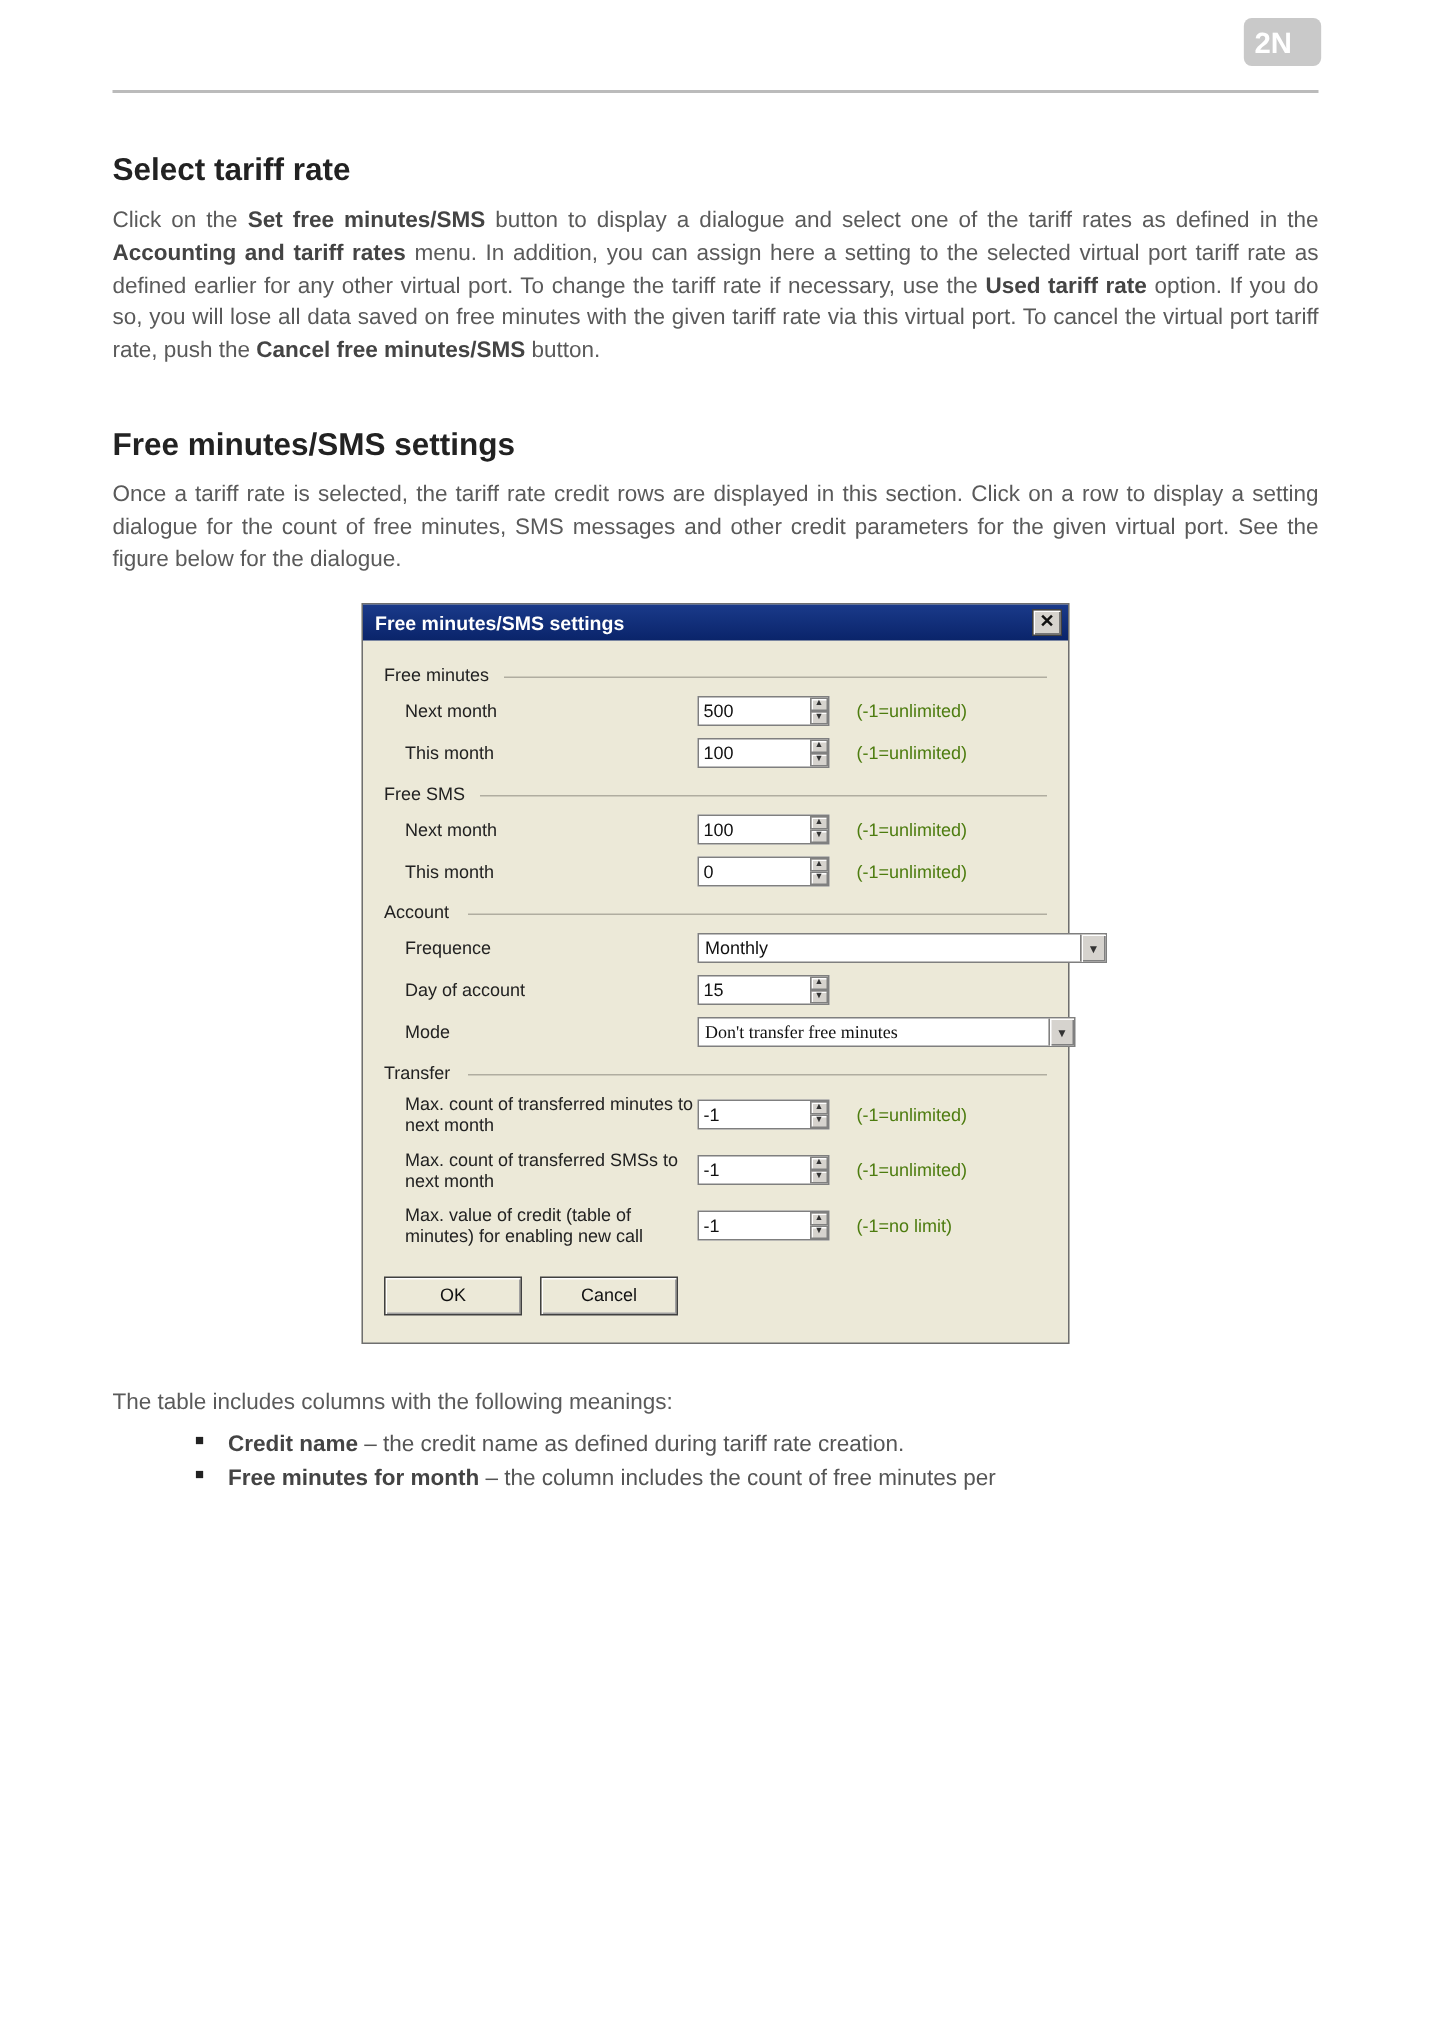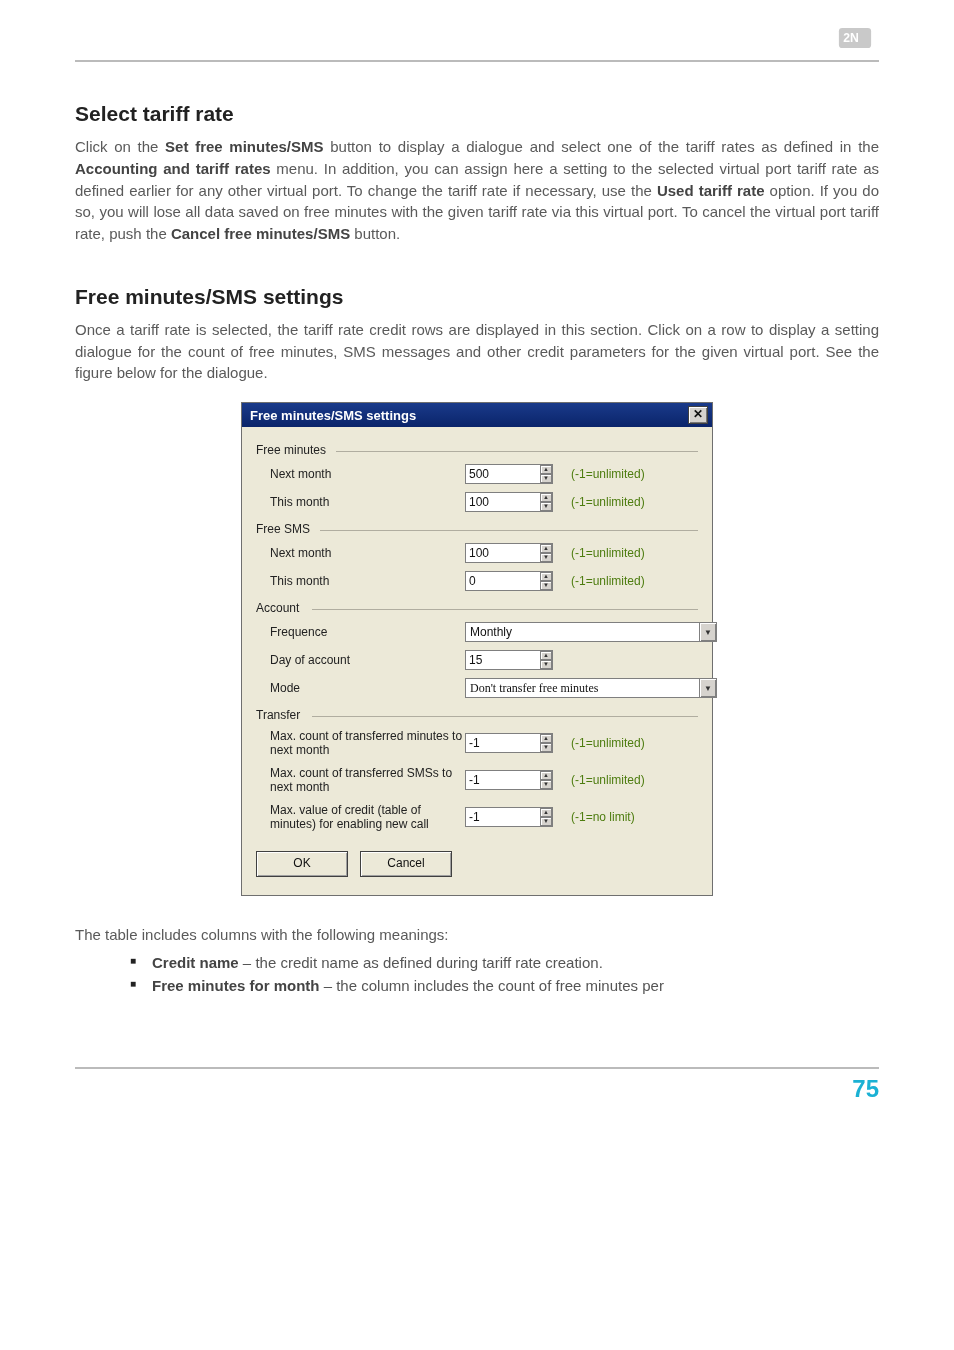--- a/index.html
+++ b/index.html
@@ -17,24 +17,24 @@
     padding: 60px 75px 30px 75px;
     position: relative;
   }
   .top-rule {
     border-top: 2px solid #bbb;
     height: 0;
     margin-bottom: 8px;
   }
   .logo {
     position: absolute;
-    top: 28px;
+    top: 12px;
     right: 70px;
     width: 58px;
-    height: 20px;
+    height: 32px;
   }
   .logo svg { width: 100%; height: 100%; }
   h2.section {
     font-family: Arial, Helvetica, sans-serif;
     font-weight: bold;
     color: #222;
     font-size: 21px;
     margin: 40px 0 10px 0;
   }
   .para {
@@ -318,21 +318,21 @@
             <span class="hint">(-1=unlimited)</span>
           </div>
         </div>
 
         <div class="group-label"><span>Account</span></div>
         <div class="group-rule" style="margin-left:56px;"></div>
 
         <div class="row">
           <div class="lbl">Frequence</div>
           <div class="ctrls">
-            <div class="selectfield" style="width:252px;">
+            <div class="selectfield" style="width:273px;">
               <span class="stext">Monthly</span>
               <div class="sarrow">▼</div>
             </div>
           </div>
         </div>
 
         <div class="row">
           <div class="lbl">Day of account</div>
           <div class="ctrls">
             <div class="numfield">
@@ -408,17 +408,14 @@
       </div>
     </div>
   </div>
 
   <p class="after-text">The table includes columns with the following meanings:</p>
   <ul class="bullets" id="bullets">
       <li><span class="b">Credit name</span> – the credit name as defined during tariff rate creation.</li>
       <li><span class="b">Free minutes for month</span> – the column includes the count of free minutes per</li>
     </ul>
 
-  <div class="footer">
-    <span class="pnum">75</span>
-  </div>
 
 </div>
 
 </body></html>

